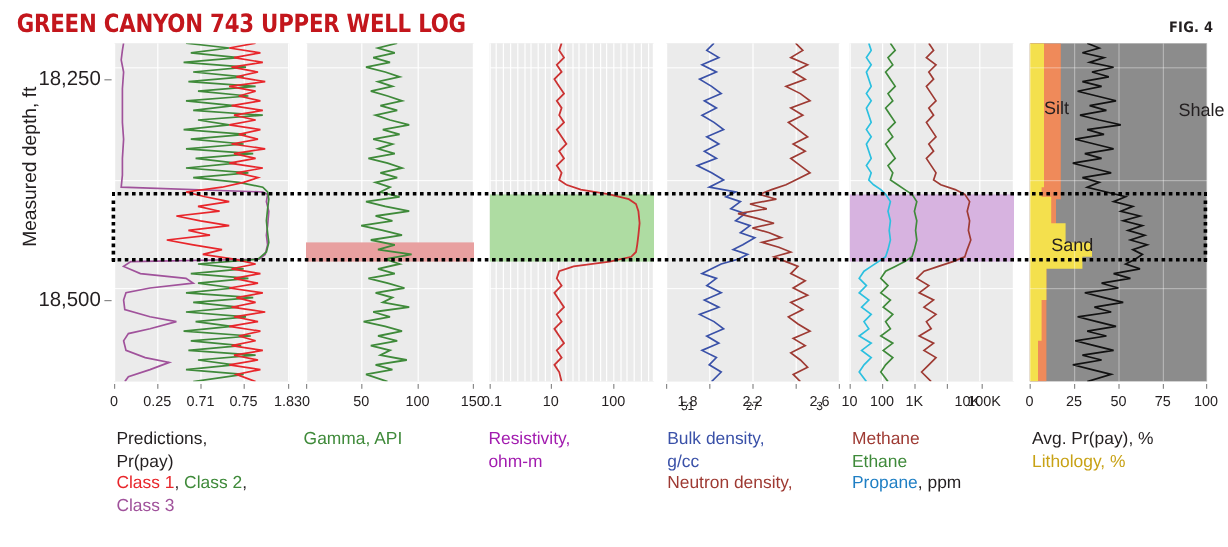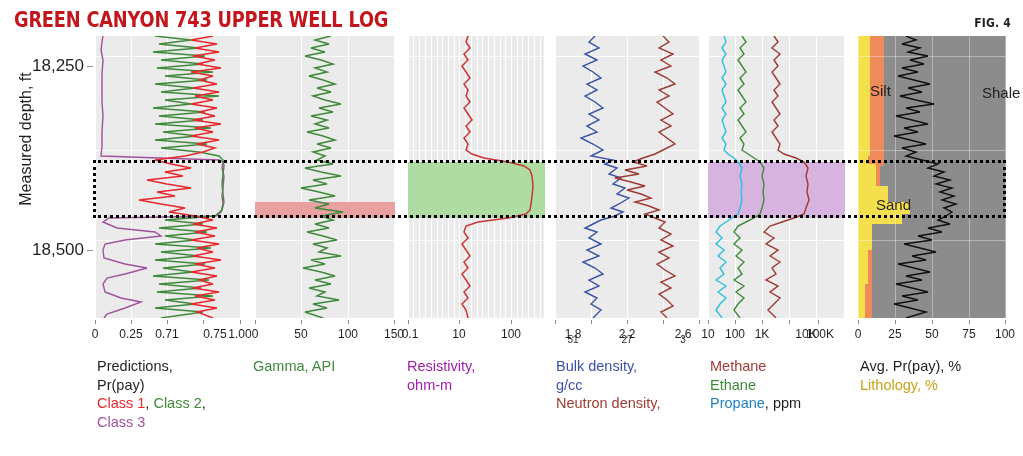--- a/index.html
+++ b/index.html
@@ -105,23 +105,23 @@
     </svg>
   </div>
   <div class="ticks" style="left:95px; top:320px; width:146px;">
     <span class="tkmark" style="left:0px;"></span>
       <span class="tk" style="left:0px;">0</span>
     <span class="tkmark" style="left:36px;"></span>
       <span class="tk" style="left:36px;">0.25</span>
     <span class="tkmark" style="left:72px;"></span>
       <span class="tk" style="left:72px;">0.71</span>
     <span class="tkmark" style="left:108px;"></span>
-      <span class="tk" style="left:120px;">0.75</span>
+      <span class="tk" style="left:108px;">0.75</span>
     <span class="tkmark" style="left:145px;"></span>
-      <span class="tk" style="left:145px;">1.00</span>
+      <span class="tk" style="left:145px;">1.83</span>
   </div>
   <div class="legend" style="left:97px; top:357px;">
     <div class="ln">Predictions,</div>
     <div class="ln">Pr(pay)</div>
     <div class="ln"><span style="color:#e8262b">Class 1</span><span>, </span><span style="color:#3f8a3a">Class 2</span><span>,</span></div>
     <div class="ln" style="color:#a0529b">Class 3</div>
   </div>
 
   <div class="track" id="tr2" style="left:255px; width:140px;">
     <div class="vgrid" style="left:0px;"></div>

